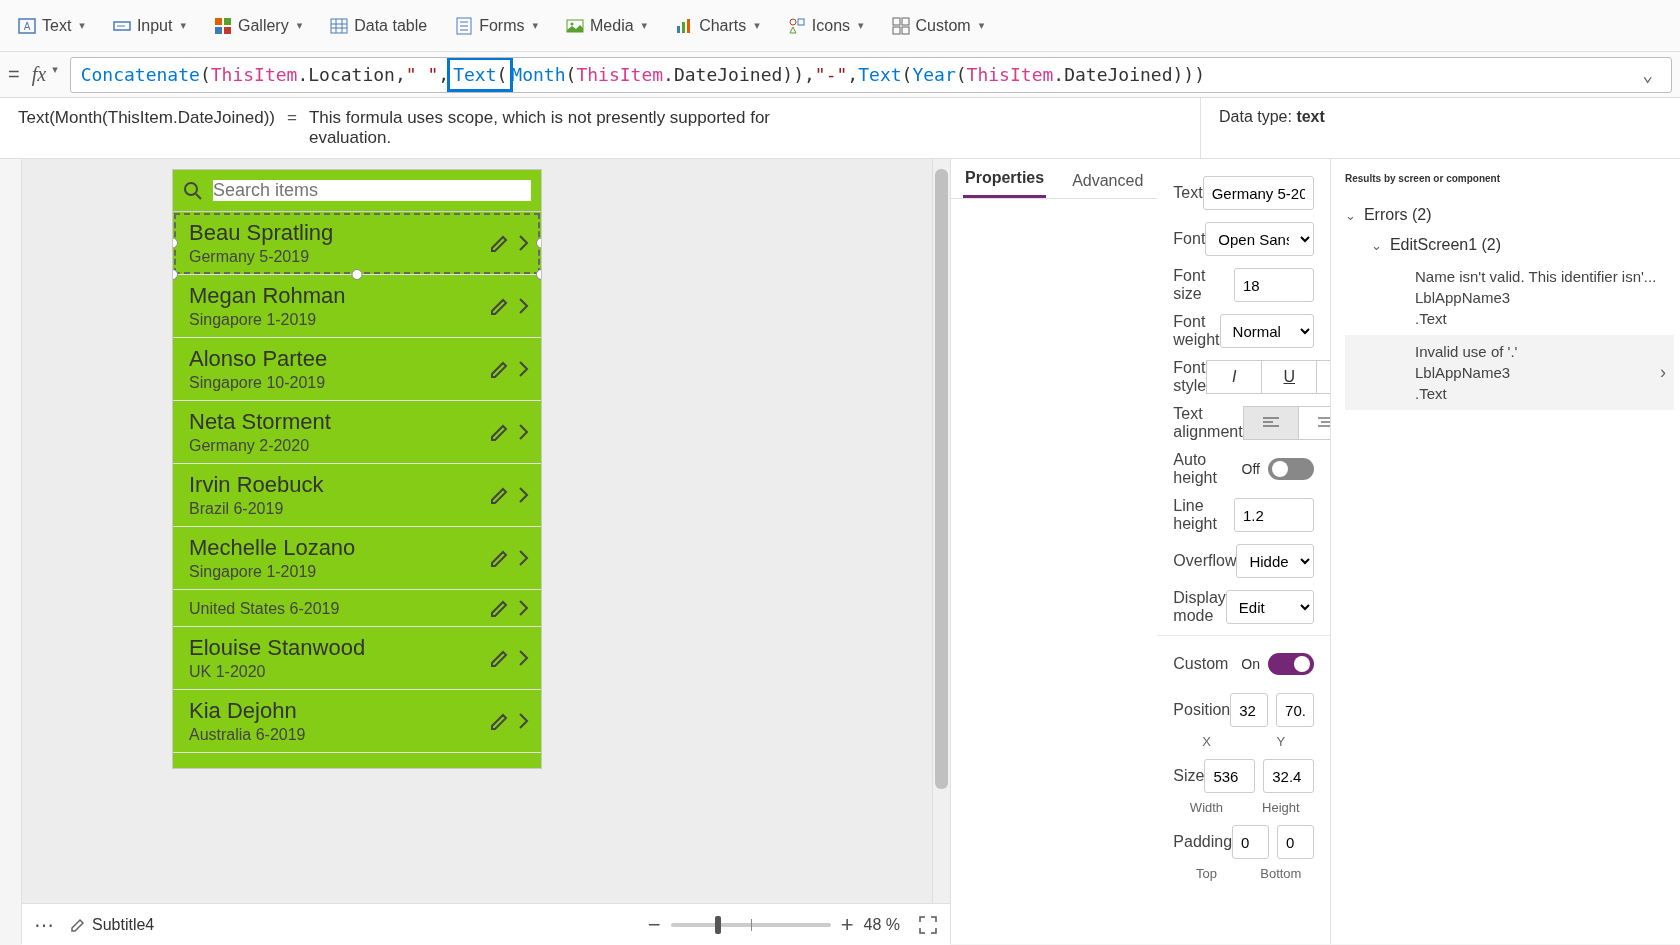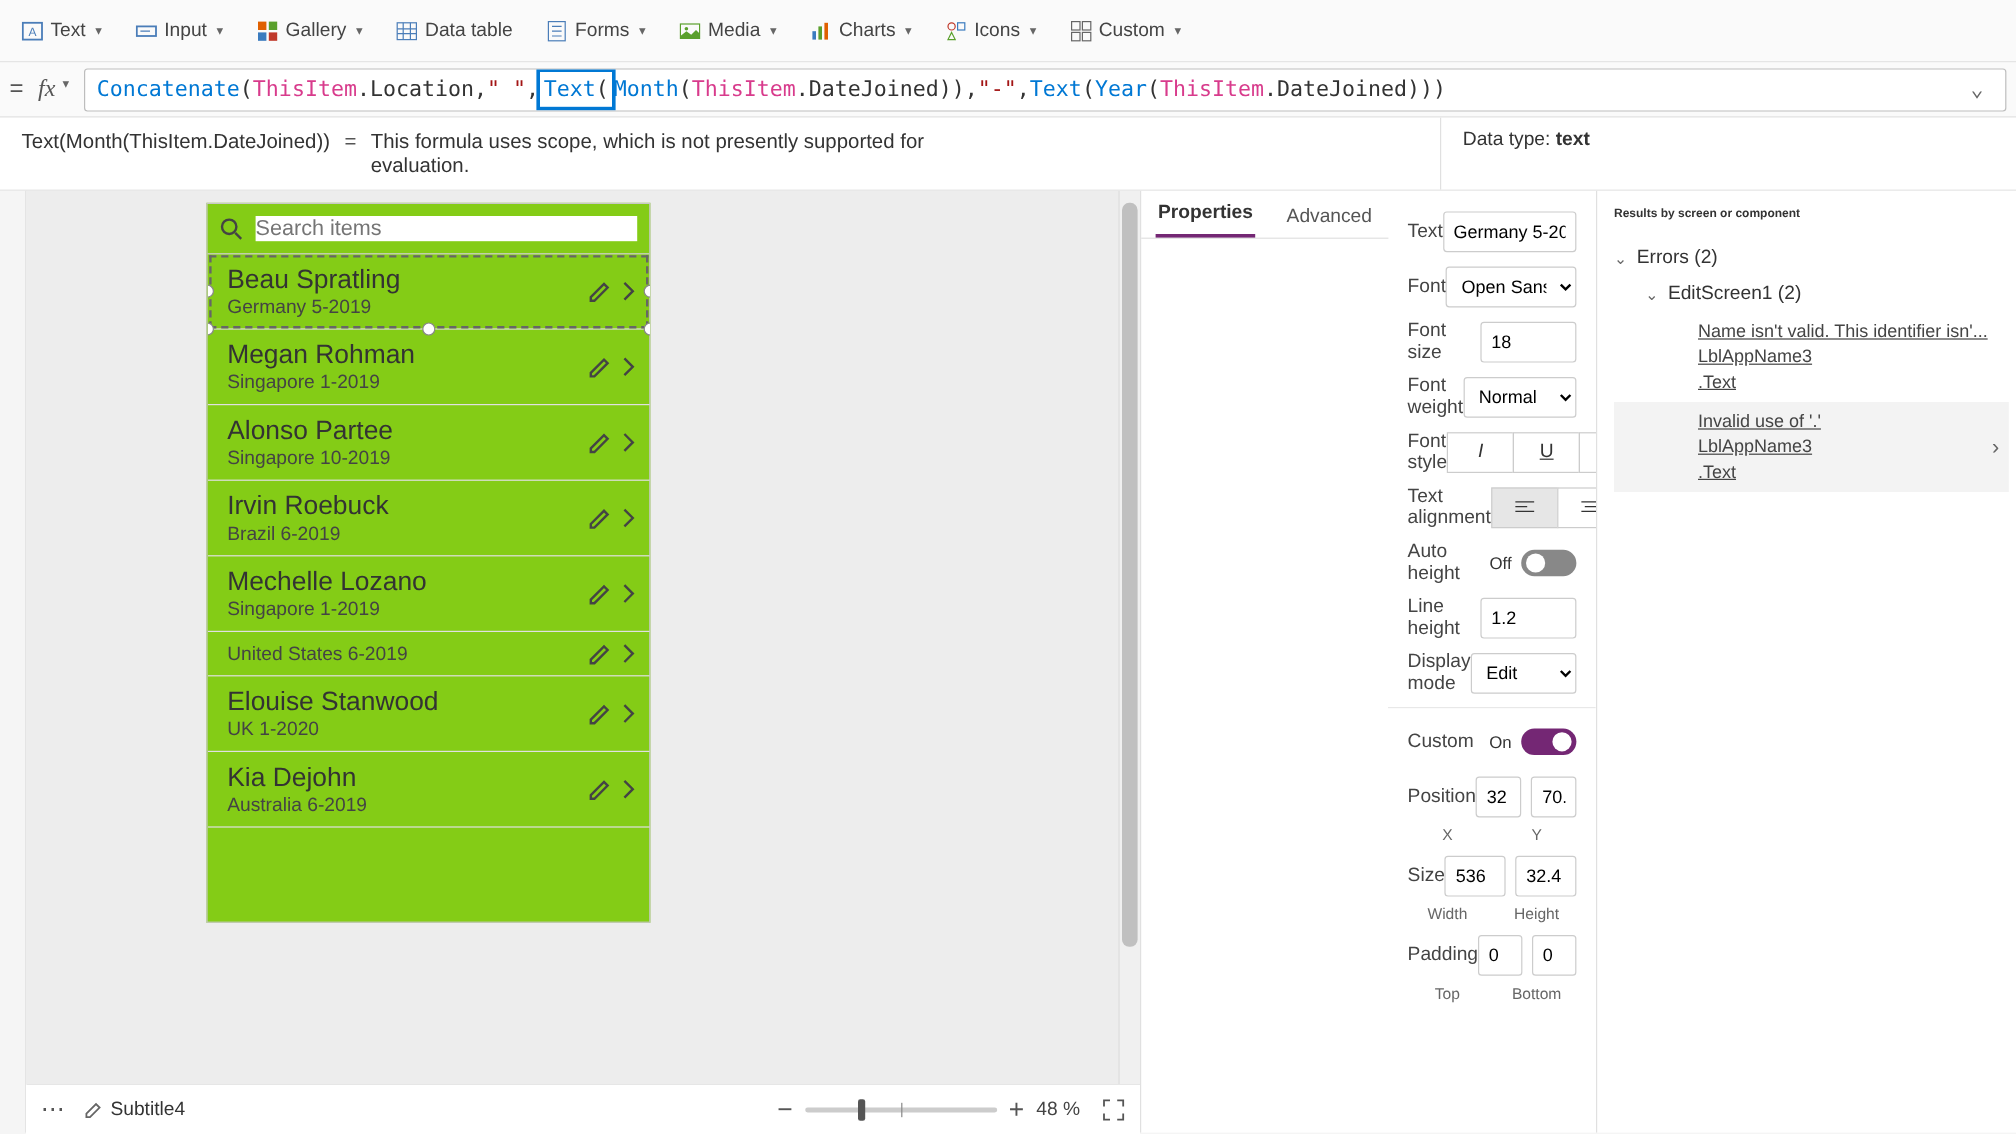--- a/index.html
+++ b/index.html
@@ -86,21 +86,21 @@
     .double-input input { width: 50%; height: 34px; border: 1px solid #ccc; border-radius: 3px; padding: 0 8px; font-size: 15px; }
     .double-sublabels { display: flex; gap: 8px; width: 170px; margin-left: auto; }
     .double-sublabels span { width: 50%; text-align: center; font-size: 13px; color: #666; }
     
     
     .diag { width: 350px; background: #fff; border-left: 1px solid #e0e0e0; padding: 14px 6px 14px 14px; overflow-y: auto; }
     .diag-title { font-size: 10px; font-weight: 600; color: #333; margin-bottom: 16px; }
     .diag-node { display: flex; align-items: center; gap: 8px; font-size: 16px; padding: 6px 0; cursor: pointer; }
     .diag-node.inset1 { padding-left: 26px; }
     .diag-chev { font-size: 13px; color: #666; }
-    .diag-item { padding: 6px 0 6px 70px; font-size: 15px; color: #444; line-height: 1.4; text-decoration: underline; }
+    .diag-item { padding: 6px 0 6px 70px; font-size: 15px; color: #444; line-height: 1.4; }
     .diag-item.selected { background: #f3f3f3; position: relative; }
     .diag-item-arrow { position: absolute; right: 8px; top: 50%; transform: translateY(-50%); font-size: 18px; color: #666; }
     
     
     .status-bar { position: fixed; bottom: 0; left: 22px; right: 730px; height: 42px; background: #fff; border-top: 1px solid #e0e0e0; display: flex; align-items: center; padding: 0 12px; gap: 14px; }
     .status-dots { font-size: 20px; color: #555; letter-spacing: 2px; cursor: pointer; }
     .status-name { display: flex; align-items: center; gap: 6px; font-size: 16px; color: #333; }
     .zoom-group { margin-left: auto; display: flex; align-items: center; gap: 10px; }
     .zoom-track { width: 160px; height: 4px; background: #ccc; border-radius: 2px; position: relative; }
     .zoom-tick { position: absolute; width: 1px; height: 12px; background: #888; top: -4px; }
@@ -324,20 +324,36 @@
                 </svg>
               </span>
               <span>
                 <svg width="14" height="22">
                   <path d="M3 4 L10 11 L3 18" fill="none" stroke="#444" stroke-width="2"></path>
                 </svg>
               </span>
             </div>
           </div>
           <div class="gallery-item">
+            <div class="gallery-title">Neta Storment</div>
+            <div class="gallery-sub">Germany 2-2020</div>
+            <div class="gallery-actions">
+              <span>
+                <svg width="22" height="22">
+                  <path d="M3 16 L14 5 L17 8 L6 19 L3 19 Z" fill="none" stroke="#444" stroke-width="2"></path>
+                </svg>
+              </span>
+              <span>
+                <svg width="14" height="22">
+                  <path d="M3 4 L10 11 L3 18" fill="none" stroke="#444" stroke-width="2"></path>
+                </svg>
+              </span>
+            </div>
+          </div>
+          <div class="gallery-item">
             <div class="gallery-title">Irvin Roebuck</div>
             <div class="gallery-sub">Brazil 6-2019</div>
             <div class="gallery-actions">
               <span>
                 <svg width="22" height="22">
                   <path d="M3 16 L14 5 L17 8 L6 19 L3 19 Z" fill="none" stroke="#444" stroke-width="2"></path>
                 </svg>
               </span>
               <span>
                 <svg width="14" height="22">
@@ -520,20 +536,24 @@
             </div>
         </div>
       </div>
       <div class="prop-row">
         <span class="prop-label">Line height</span>
         <div class="prop-control" style="display:flex;justify-content:flex-end">
             <input class="narrow" type="text" value="1.2" style="">
           </div>
       </div>
       <div class="prop-row">
+        <span class="prop-label">Overflow</span>
+        <div class="prop-control"><select><option>Hidden</option></select></div>
+      </div>
+      <div class="prop-row">
         <span class="prop-label">Display mode</span>
         <div class="prop-control"><select><option>Edit</option></select></div>
       </div>
       <div class="prop-divider"></div>
       <div class="prop-row">
         <span class="prop-label">Custom</span>
         <div class="toggle-wrap">
           <span>On</span>
           <div class="toggle on">
               <div class="toggle-knob"></div>

